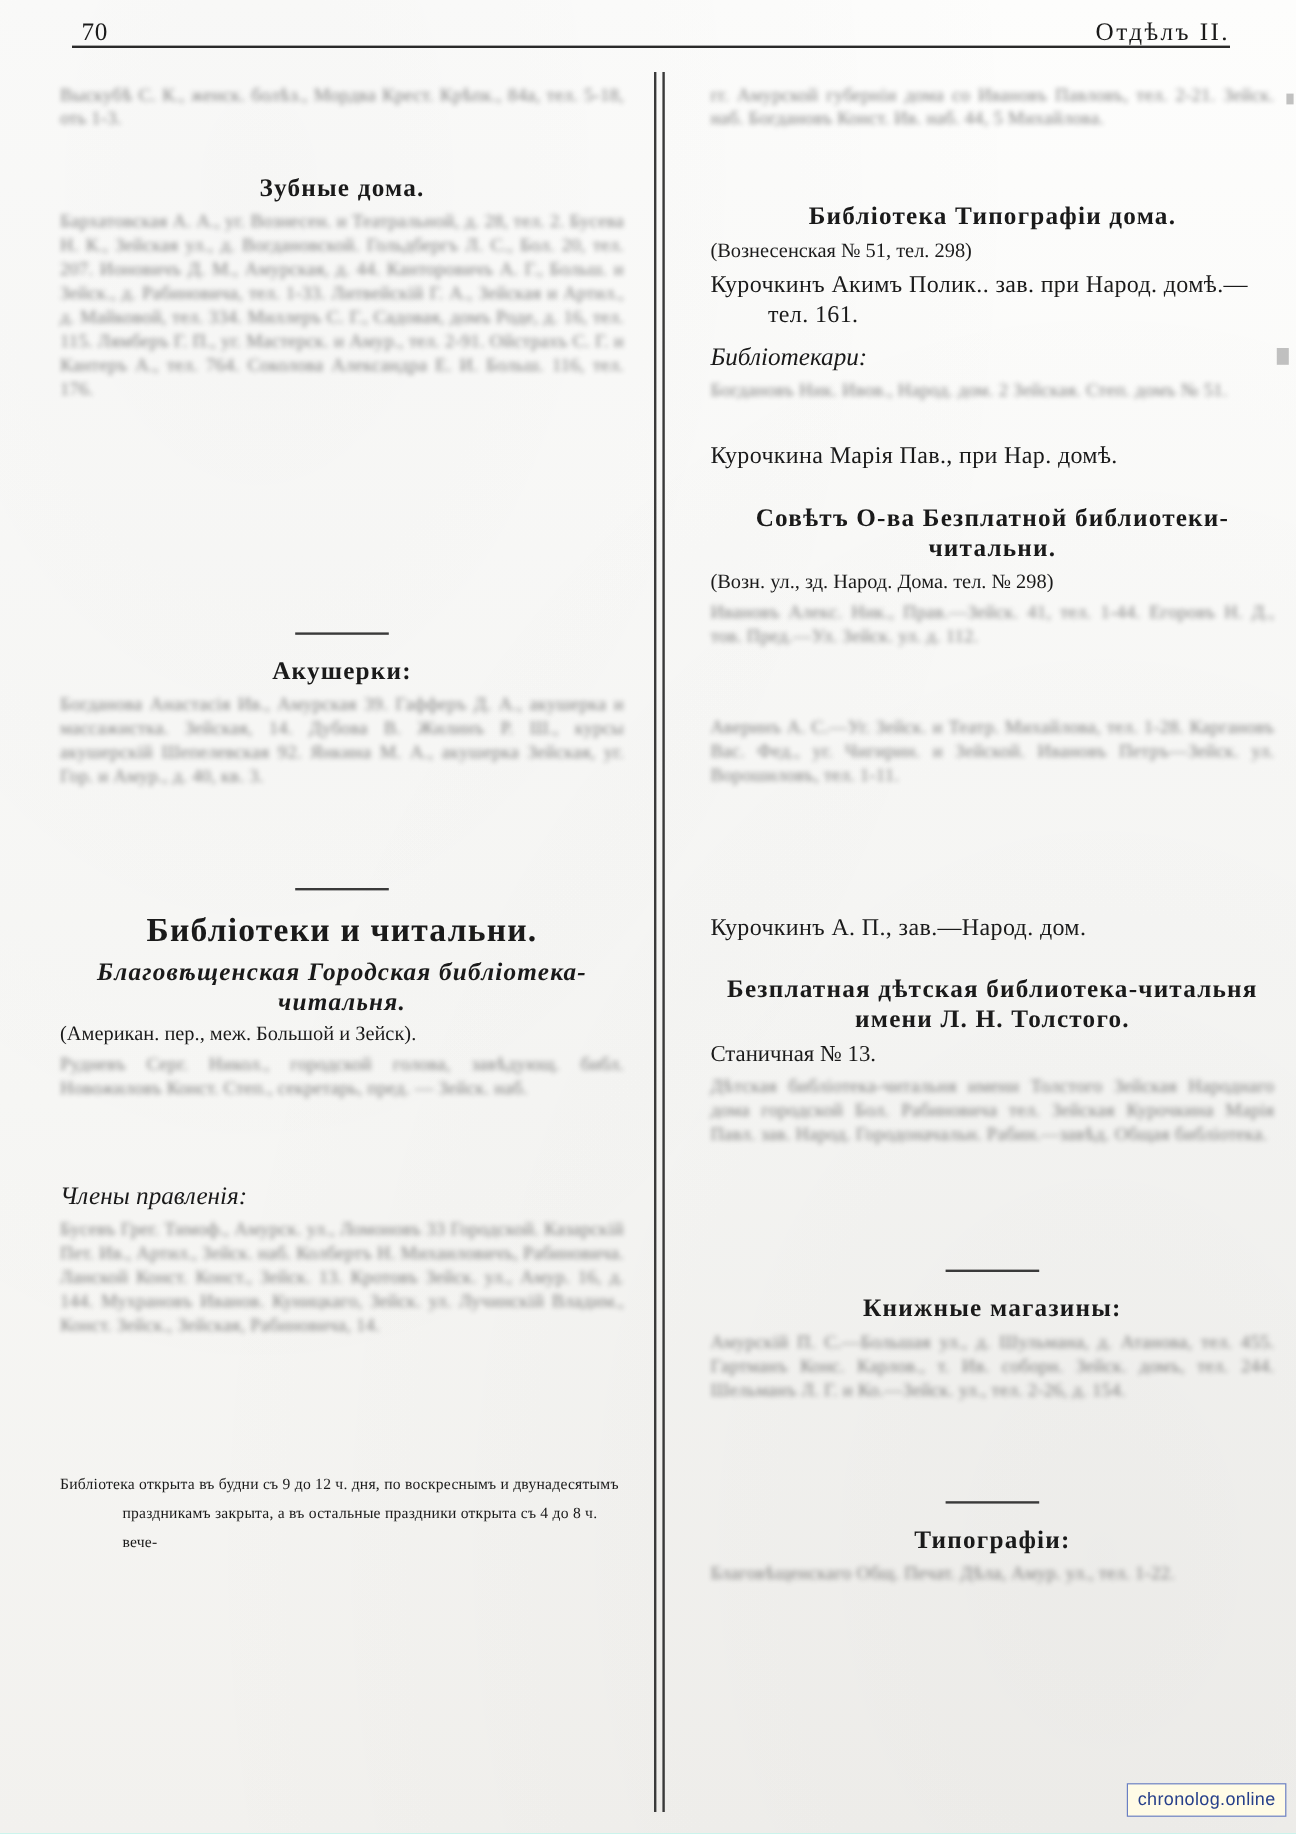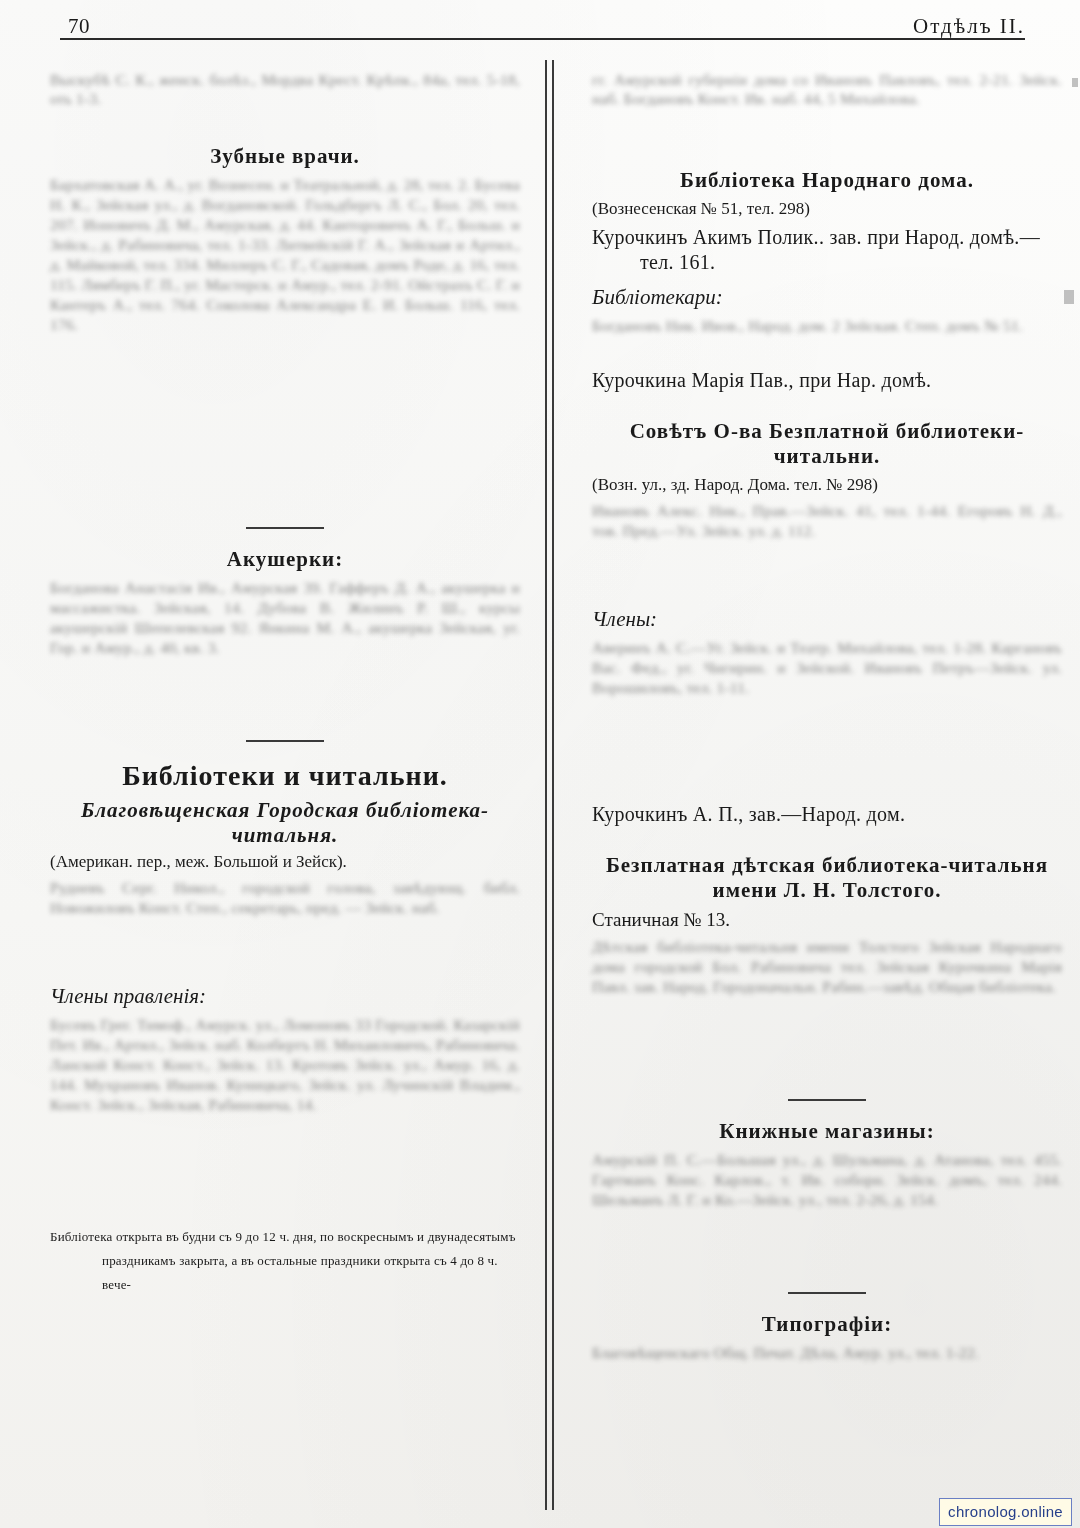--- a/index.html
+++ b/index.html
@@ -145,21 +145,21 @@
     letter-spacing: 0.2px;
     margin-top: 10px;
   }
   .spacer-sm { height: 10px; }
   .spacer-md { height: 26px; }
 
   
   .watermark {
     position: absolute;
     right: 8px;
-    bottom: 2px;
+    bottom: 14px;
     background: #fffbe6;
     border: 1px solid #6a7fc4;
     color: #27408b;
     font-family: "Liberation Sans", sans-serif;
     font-size: 15px;
     padding: 4px 8px 5px;
     letter-spacing: 0.3px;
   }
   
   .edge-mark {
@@ -181,21 +181,21 @@
   <div class="head-rule"></div>
 
   <div class="rule-vert"></div>
 
   <div class="col col-left">
 
     <div class="blurred tight">Выскубѣ С. К., женск. болѣз., Мордва Крест. Крѣпк., 84а, тел. 5-18, оть 1-3.</div>
 
     <div class="spacer-md"></div>
 
-    <div class="h-section h-mid">Зубные врачи.</div>
+    <div class="h-section h-mid">Зубные дома.</div>
 
     <div class="blurred" style="min-height:330px">Бархатовская А. А., уг. Вознесен. и Театральной, д. 28, тел. 2. Бусева Н. К., Зейская ул., д. Вогдановской. Гольдбергъ Л. С., Бол. 20, тел. 207. Ионовичъ Д. М., Амурская, д. 44. Канторовичъ А. Г., Больш. и Зейск., д. Рабиновича, тел. 1-33. Литвейскій Г. А., Зейская и Артил., д. Майковой, тел. 334. Миллеръ С. Г., Садовая, домъ Роде, д. 16, тел. 115. Лямберъ Г. П., уг. Мастерск. и Амур., тел. 2-91. Ойстрахъ С. Г. и Кантеръ А., тел. 764. Соколова Александра Е. И. Больш. 116, тел. 176.</div>
 
     <div class="divider"></div>
 
     <div class="h-section h-mid">Акушерки:</div>
 
     <div class="blurred" style="min-height:140px">Богданова Анастасія Ив., Амурская 39. Гафферъ Д. А., акушерка и массажистка. Зейская, 14. Дубова В. Жилинъ Р. Ш., курсы акушерскій Шепелевская 92. Янкина М. А., акушерка Зейская, уг. Гор. и Амур., д. 40, кв. 3.</div>
 
     <div class="divider"></div>
@@ -216,41 +216,40 @@
 
     <div class="note">Библіотека открыта въ будни съ 9 до 12 ч. дня, по воскреснымъ и двунадесятымъ праздникамъ закрыта, а въ остальные праздники открыта съ 4 до 8 ч. вече-</div>
   </div>
 
   <div class="col col-right">
 
     <div class="blurred tight" style="min-height:78px">гг. Амурской губерніи дома со Ивановъ Павловъ, тел. 2-21. Зейск. наб. Богдановъ Конст. Ив. наб. 44, 5 Михайлова.</div>
 
     <div class="spacer-sm"></div>
 
-    <div class="h-section h-mid">Библіотека Народнаго дома.</div>
+    <div class="h-section h-mid">Библіотека Типографіи дома.</div>
 
     <div class="h-small-center">(Вознесенская № 51, тел. 298)</div>
 
     <div class="entry">Курочкинъ Акимъ Полик.. зав. при Народ. домѣ.—тел. 161.</div>
 
     <div class="h-italic">Библіотекари:</div>
 
     <div class="blurred" style="min-height:48px">Богдановъ Ник. Ивов., Народ. дом. 2 Зейская. Степ. домъ № 51.</div>
 
     <div class="entry">Курочкина Марія Пав., при Нар. домѣ.</div>
 
     <div class="spacer-sm"></div>
 
     <div class="h-section h-mid">Совѣтъ О-ва Безплатной библиотеки-читальни.</div>
 
     <div class="h-small-center">(Возн. ул., зд. Народ. Дома. тел. № 298)</div>
 
     <div class="blurred" style="min-height:96px">Ивановъ Алекс. Ник., Прав.—Зейск. 41, тел. 1-44. Егоровъ Н. Д., тов. Пред.—Ул. Зейск. ул. д. 112.</div>
 
-    <div class="h-italic">Члены:</div>
 
     <div class="blurred" style="min-height:160px">Аверинъ А. С.—Уг. Зейск. и Театр. Михайлова, тел. 1-28. Каргановъ Вас. Фед., уг. Чигирин. и Зейской. Ивановъ Петръ—Зейск. ул. Ворошиловъ, тел. 1-11.</div>
 
     <div class="entry">Курочкинъ А. П., зав.—Народ. дом.</div>
 
     <div class="spacer-sm"></div>
 
     <div class="h-section h-mid">Безплатная дѣтская библиотека-читальня имени Л. Н. Толстого.</div>
 
     <div class="h-small-center" style="font-size:19px">Станичная № 13.</div>

